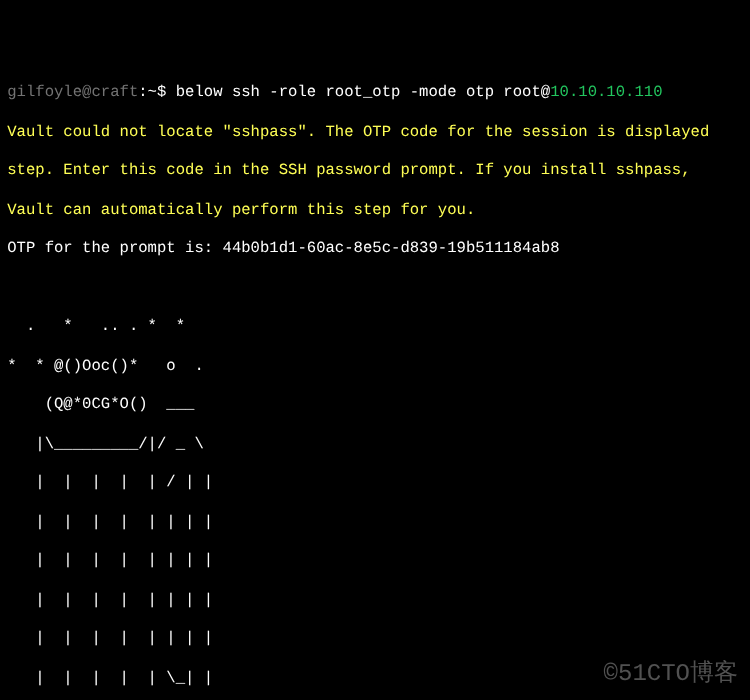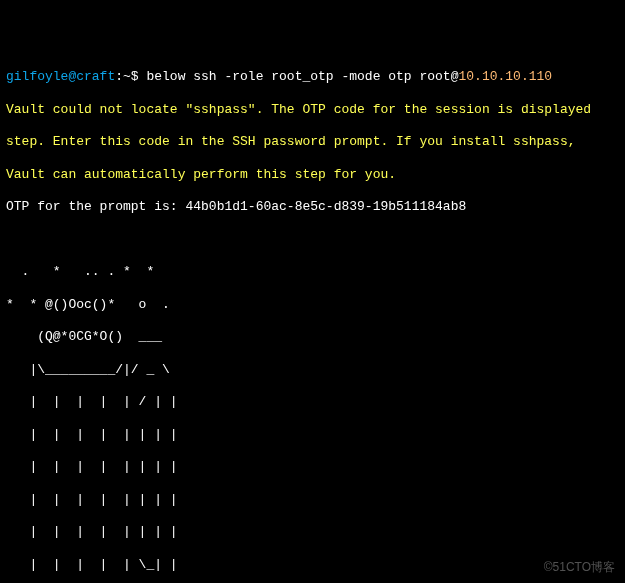--- a/index.html
+++ b/index.html
@@ -13,30 +13,30 @@
       font-family: "Consolas", "Courier New", monospace;
       font-size: 13px;
       line-height: 1.25;
       width: 625px;
       height: 583px;
       padding: 4px 6px;
       white-space: pre;
       overflow: hidden;
       position: relative;
     }
-    .green { color: #0ea5e9; }
-    .magenta { color: #fdba74; text-align: right; }
+    .green { color: #737373; }
+    .magenta { color: #22c55e; text-align: right; }
     .yellow { color: #ffff55; }
     .watermark {
       position: absolute;
       bottom: 8px;
       right: 10px;
       color: #888;
-      font-size: 12px;
-      font-family: Liberation Sans, sans-serif;
+      font-size: 20px;
+      font-family: Liberation Mono, monospace;
       opacity: 0.6;
     }
     .line { display: block; }
   </style>
 </head>
 <body>
 
 
 
 <span class="line"><span class="green">gilfoyle@craft</span><span>:~$</span><span> below ssh -role root_otp -mode otp root@</span><span class="magenta">10.10.10.110</span></span>

